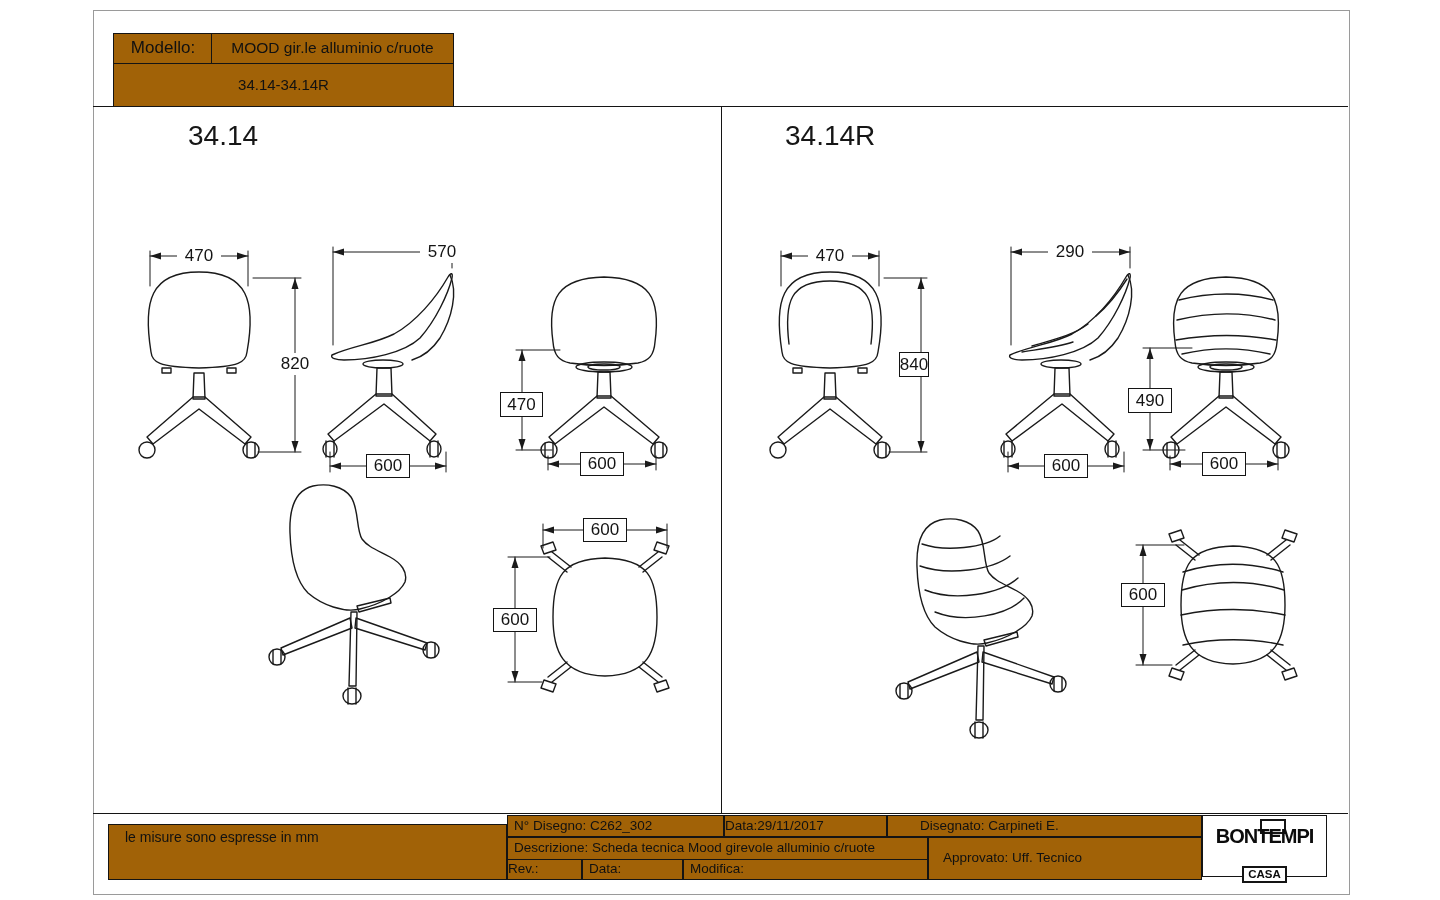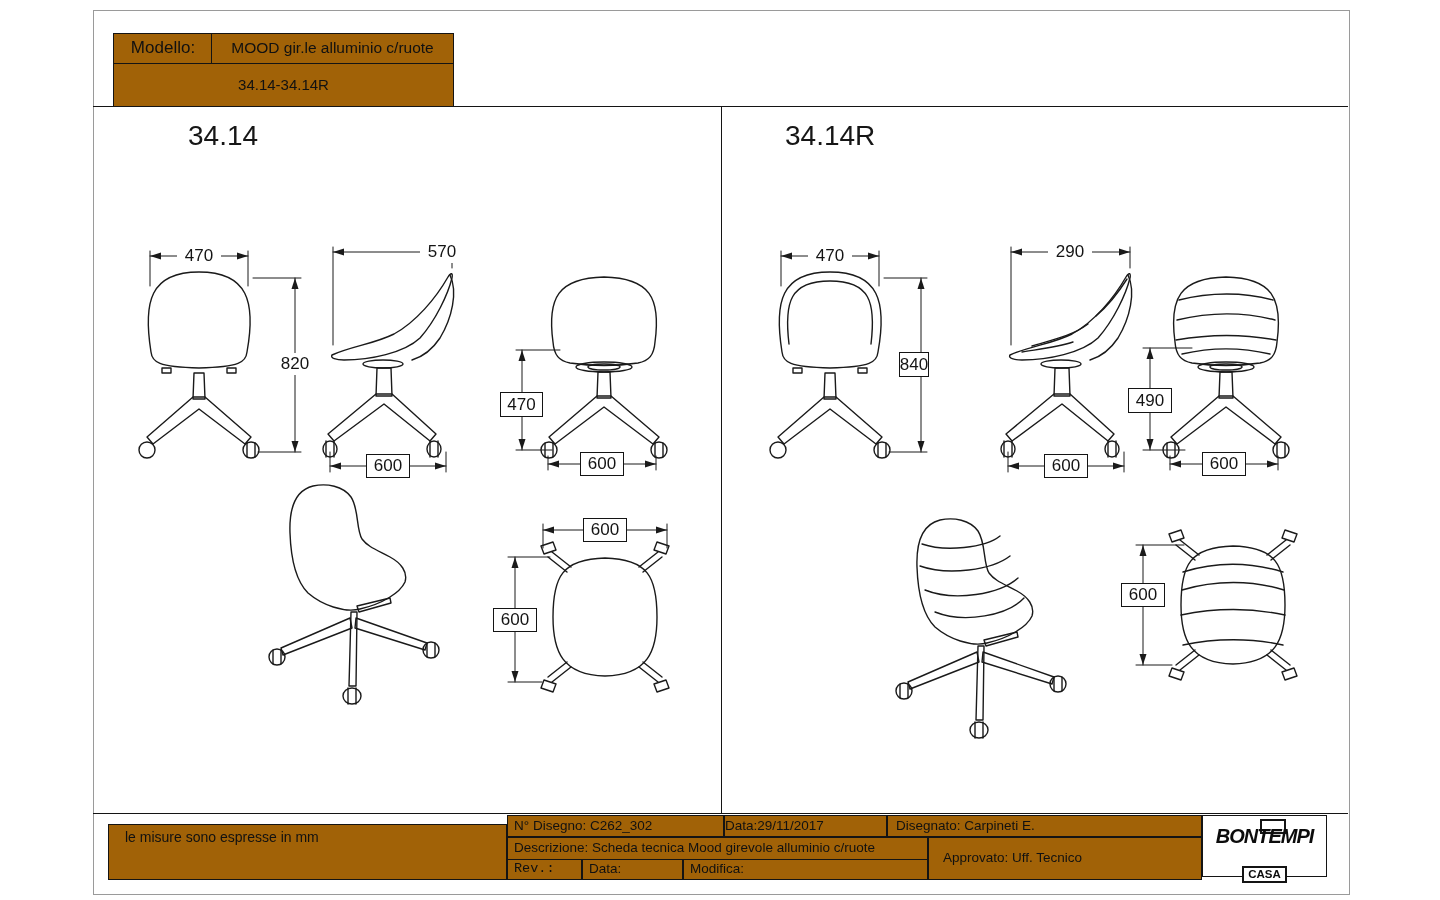--- a/index.html
+++ b/index.html
@@ -11,21 +11,21 @@
   .hline{position:absolute;border-top:1.5px solid #141414;}
   .vline{position:absolute;border-left:1.5px solid #141414;}
   .section-label{position:absolute;font-size:28px;color:#161616;margin-left:48px;}
   .dim{position:absolute;background:#fff;font-size:17px;color:#141414;display:flex;align-items:center;justify-content:center;box-sizing:border-box;}
   .dim.boxed{border:1.4px solid #141414;}
   svg{position:absolute;left:0;top:0;}
   svg *{vector-effect:non-scaling-stroke;}
   .ft{font-size:13.5px;}
   .logo-wrap{position:absolute;left:1202px;top:815px;width:125px;height:62px;border:1.5px solid #141414;box-sizing:border-box;background:#fff;text-align:center;}
   .logo-rect{position:absolute;left:57px;top:3px;width:26px;height:15px;border:2px solid #141414;box-sizing:border-box;}
-  .logo-main{position:relative;margin-top:10px;font-weight:800;font-style:italic;font-size:20px;letter-spacing:-1px;color:#0c0c0c;line-height:20px;}
+  .logo-main{position:relative;margin-top:10px;font-weight:800;font-size:20px;letter-spacing:-1px;color:#0c0c0c;line-height:20px;}
   .logo-sub{position:relative;display:inline-block;margin-top:-2px;border:2px solid #141414;font-weight:bold;font-size:11.5px;line-height:13px;padding:0 4px;background:#fff;color:#0c0c0c;}
 </style>
 </head>
 <body>
 
 <div class="abs sheet"></div>
 
 <div class="cell" style="left:113px;top:33px;width:100px;height:31px;">
   <div class="txt" style="text-align:center;line-height:28px;font-size:17px;">Modello:</div>
 </div>
@@ -244,31 +244,31 @@
 
 <div class="cell" style="left:108px;top:824px;width:399px;height:56px;">
   <div class="txt" style="padding:4px 0 0 16px;font-size:14px;">le misure sono espresse in mm</div>
 </div>
 <div class="cell" style="left:507px;top:815px;width:217px;height:22px;">
   <div class="txt ft" style="padding-left:6px;line-height:19px;">N° Disegno: C262_302</div>
 </div>
 <div class="cell" style="left:724px;top:815px;width:163px;height:22px;">
   <div class="txt ft" style="padding-left:0;line-height:19px;">Data:29/11/2017</div>
 </div>
-<div class="cell" style="left:887px;top:815px;width:315px;height:22px;">
+<div class="cell" style="left:887px;top:815px;width:315px;height:22px;padding-left:24px;">
   <div class="txt ft" style="padding-left:8px;line-height:19px;">Disegnato: Carpineti E.</div>
 </div>
 <div class="cell" style="left:507px;top:837px;width:421px;height:38px;">
   <div class="txt ft" style="padding-left:6px;line-height:19px;">Descrizione: Scheda tecnica Mood girevole alluminio c/ruote</div>
 </div>
 <div class="cell" style="left:928px;top:837px;width:274px;height:43px;">
   <div class="txt ft" style="padding-left:14px;line-height:40px;">Approvato: Uff. Tecnico</div>
 </div>
 <div class="cell" style="left:507px;top:859px;width:75px;height:21px;">
-  <div class="txt ft" style="padding-left:6px;line-height:18px;font-family:Liberation Mono, monospace;">Rev.:</div>
+  <div class="txt ft" style="line-height:18px;">Rev.:</div>
 </div>
 <div class="cell" style="left:582px;top:859px;width:101px;height:21px;">
   <div class="txt ft" style="padding-left:6px;line-height:18px;">Data:</div>
 </div>
 <div class="cell" style="left:683px;top:859px;width:245px;height:21px;">
   <div class="txt ft" style="padding-left:6px;line-height:18px;">Modifica:</div>
 </div>
 
 <div class="logo-wrap">
   <div class="logo-rect"></div>

